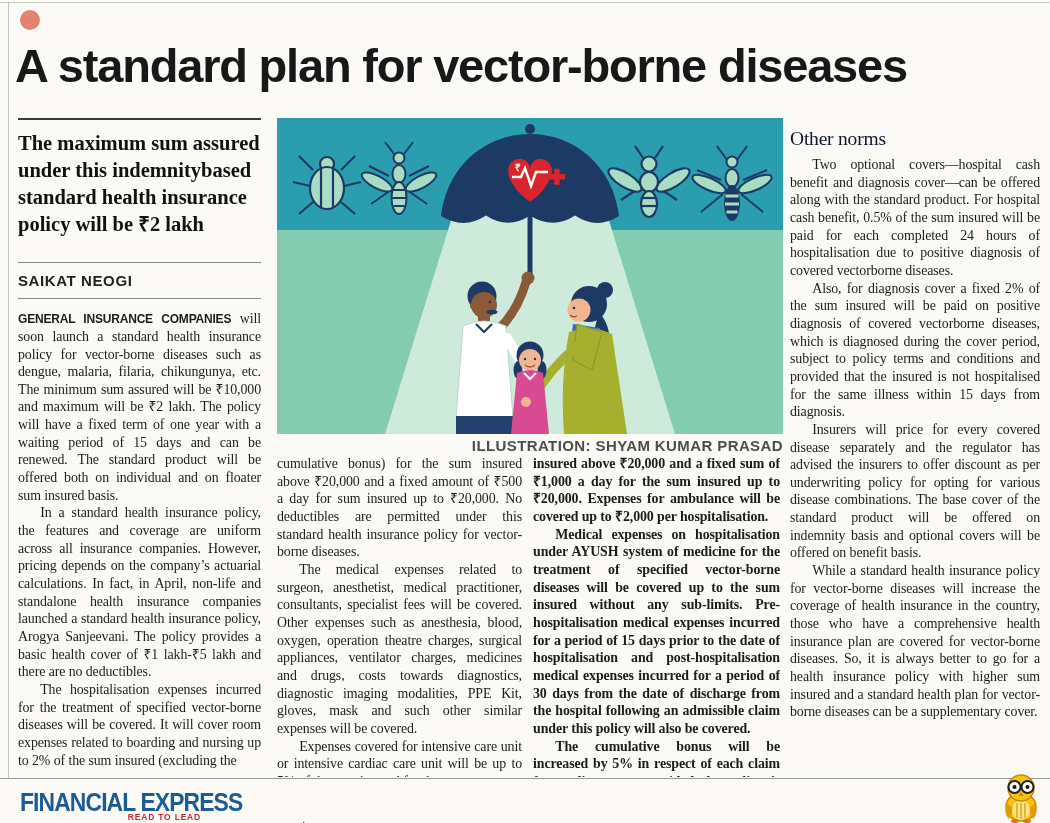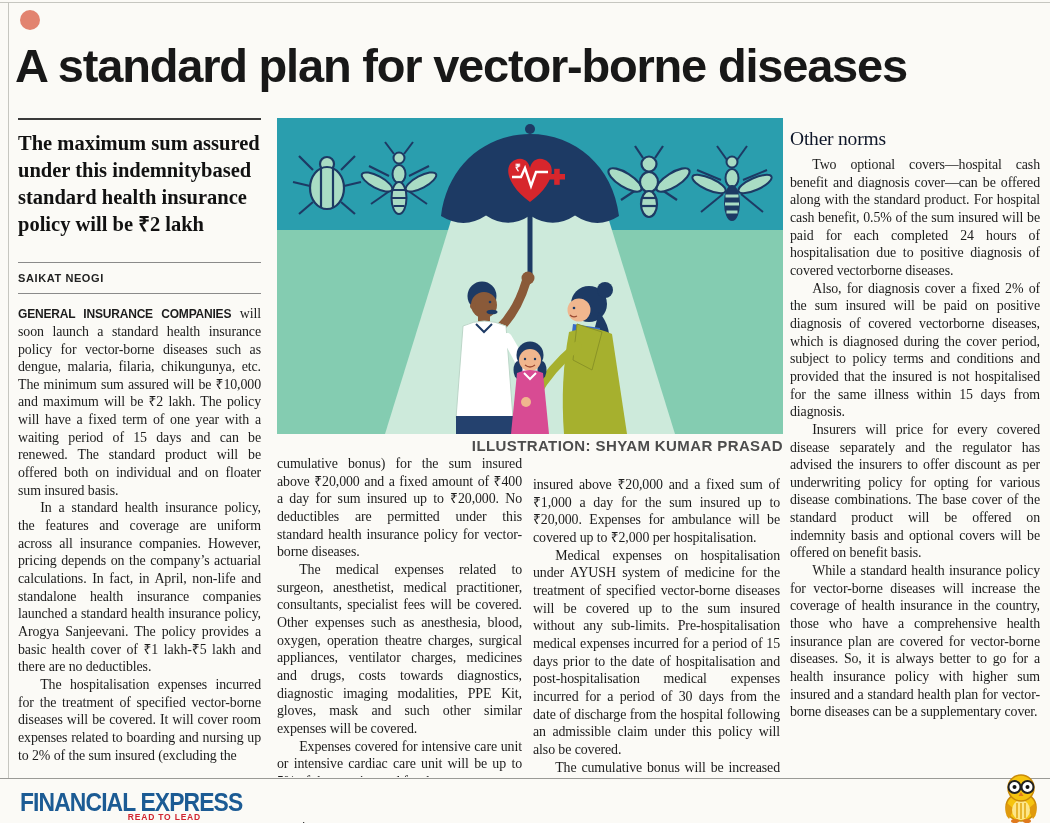--- a/index.html
+++ b/index.html
@@ -13,27 +13,27 @@
   .kicker-dot { width:20px; height:20px; border-radius:50%; background:#e2836f; }
   .kicker-label { font-family:"Liberation Sans", sans-serif; font-weight:bold; font-size:23px; letter-spacing:0.5px; color:#c9252d; }
 
   .headline { position:absolute; left:15px; top:40px; width:1025px; font-family:"Liberation Sans", sans-serif; font-weight:bold; font-size:47px; letter-spacing:-1.2px; color:#181818; line-height:1.1; }
 
   .col { position:absolute; overflow:hidden; }
   .col p { font-size:13.9px; line-height:1.27; text-align:justify; letter-spacing:-0.1px; }
   .col p.indent { text-indent:1.6em; }
   .col1 { left:18px; top:118px; width:243px; height:660px; }
   .col2 { left:277px; top:455px; width:245px; height:322px; }
-  .col3 { left:533px; top:476px; width:247px; height:322px; }
+  .col3 { left:533px; top:455px; width:247px; height:322px;font-weight:bold; }
   .col4 { left:790px; top:118px; width:250px; height:660px; }
 
   .rule-heavy { border-top:2px solid #3a3a3a; margin-bottom:10px; }
   .rule-light { border-top:1px solid #8a8a8a; }
   .standfirst { font-size:20.5px; font-weight:bold; line-height:1.32; color:#111; margin-bottom:24px; }
-  .byline { font-family:"Liberation Sans", sans-serif; font-weight:bold; font-size:11px; letter-spacing:0.6px; color:#222; margin:9px 0 9px 0; }
+  .byline { font-family:"Liberation Sans", sans-serif; font-weight:bold; font-size:15px; letter-spacing:0.6px; color:#222; margin:9px 0 9px 0; }
   .body-start { margin-top:11px; }
   .lead-in { font-family:"Liberation Sans", sans-serif; font-weight:bold; font-size:12px; letter-spacing:-0.2px; }
   .subhead { font-size:19.5px; font-weight:normal; color:#0f172a; margin:10px 0 6px 0; letter-spacing:-0.2px; }
 
   .illo { position:absolute; left:277px; top:118px; width:506px; }
   .illo svg { display:block; }
   .illo-caption { margin-top:3px; text-align:right; font-family:"Liberation Sans", sans-serif; font-size:15px; font-weight:bold; letter-spacing:0.4px; color:#4d4d4d; }
 
   .footer { position:absolute; left:0; top:778px; width:1050px; height:59px; border-top:1px solid #9a9a96; background:#fbfaf6; }
   .fe-logo { position:absolute; left:20px; top:8px; font-family:"Liberation Sans", sans-serif; font-weight:bold; font-size:26px; letter-spacing:-1px; color:#1c5b94; transform:scaleX(0.88); transform-origin:left center; white-space:nowrap; }
@@ -185,21 +185,21 @@
       <path d="M248,247 Q253,251 258,247" stroke="#9c4a32" stroke-width="1.3" fill="none"></path>
       <path d="M240,255 Q253,249 266,255 L272,316 L234,316 Z" fill="#d84b93"></path>
       <polyline points="247,255 253,261 259,255" fill="none" stroke="#ffffff" stroke-width="2"></polyline>
       <circle cx="249" cy="284" r="5" fill="#f0b68e"></circle>
     </g>
   </svg>
   <div class="illo-caption">ILLUSTRATION: SHYAM KUMAR PRASAD</div>
 </div>
 
 <div class="col col2">
-  <p>cumulative bonus) for the sum insured above ₹20,000 and a fixed amount of ₹400 a day for sum insured up to ₹20,000. No deductibles are permitted under this standard health insurance policy for vector-borne diseases.</p>
+  <p>cumulative bonus) for the sum insured above ₹20,000 and a fixed amount of ₹500 a day for sum insured up to ₹20,000. No deductibles are permitted under this standard health insurance policy for vector-borne diseases.</p>
   <p class="indent">The medical expenses related to surgeon, anesthetist, medical practitioner, consultants, specialist fees will be covered. Other expenses such as anesthesia, blood, oxygen, operation theatre charges, surgical appliances, ventilator charges, medicines and drugs, costs towards diagnostics, diagnostic imaging modalities, PPE Kit, gloves, mask and such other similar expenses will be covered.</p>
   <p class="indent">Expenses covered for intensive care unit or intensive cardiac care unit will be up to 5% of the sum insured for the sum</p>
 </div>
 
 <div class="col col3">
   <p>insured above ₹20,000 and a fixed sum of ₹1,000 a day for the sum insured up to ₹20,000. Expenses for ambulance will be covered up to ₹2,000 per hospitalisation.</p>
   <p class="indent">Medical expenses on hospitalisation under AYUSH system of medicine for the treatment of specified vector-borne diseases will be covered up to the sum insured without any sub-limits. Pre-hospitalisation medical expenses incurred for a period of 15 days prior to the date of hospitalisation and post-hospitalisation medical expenses incurred for a period of 30 days from the date of discharge from the hospital following an admissible claim under this policy will also be covered.</p>
   <p class="indent">The cumulative bonus will be increased by 5% in respect of each claim free policy year, provided the policy is renewed with-</p>
 </div>
 

